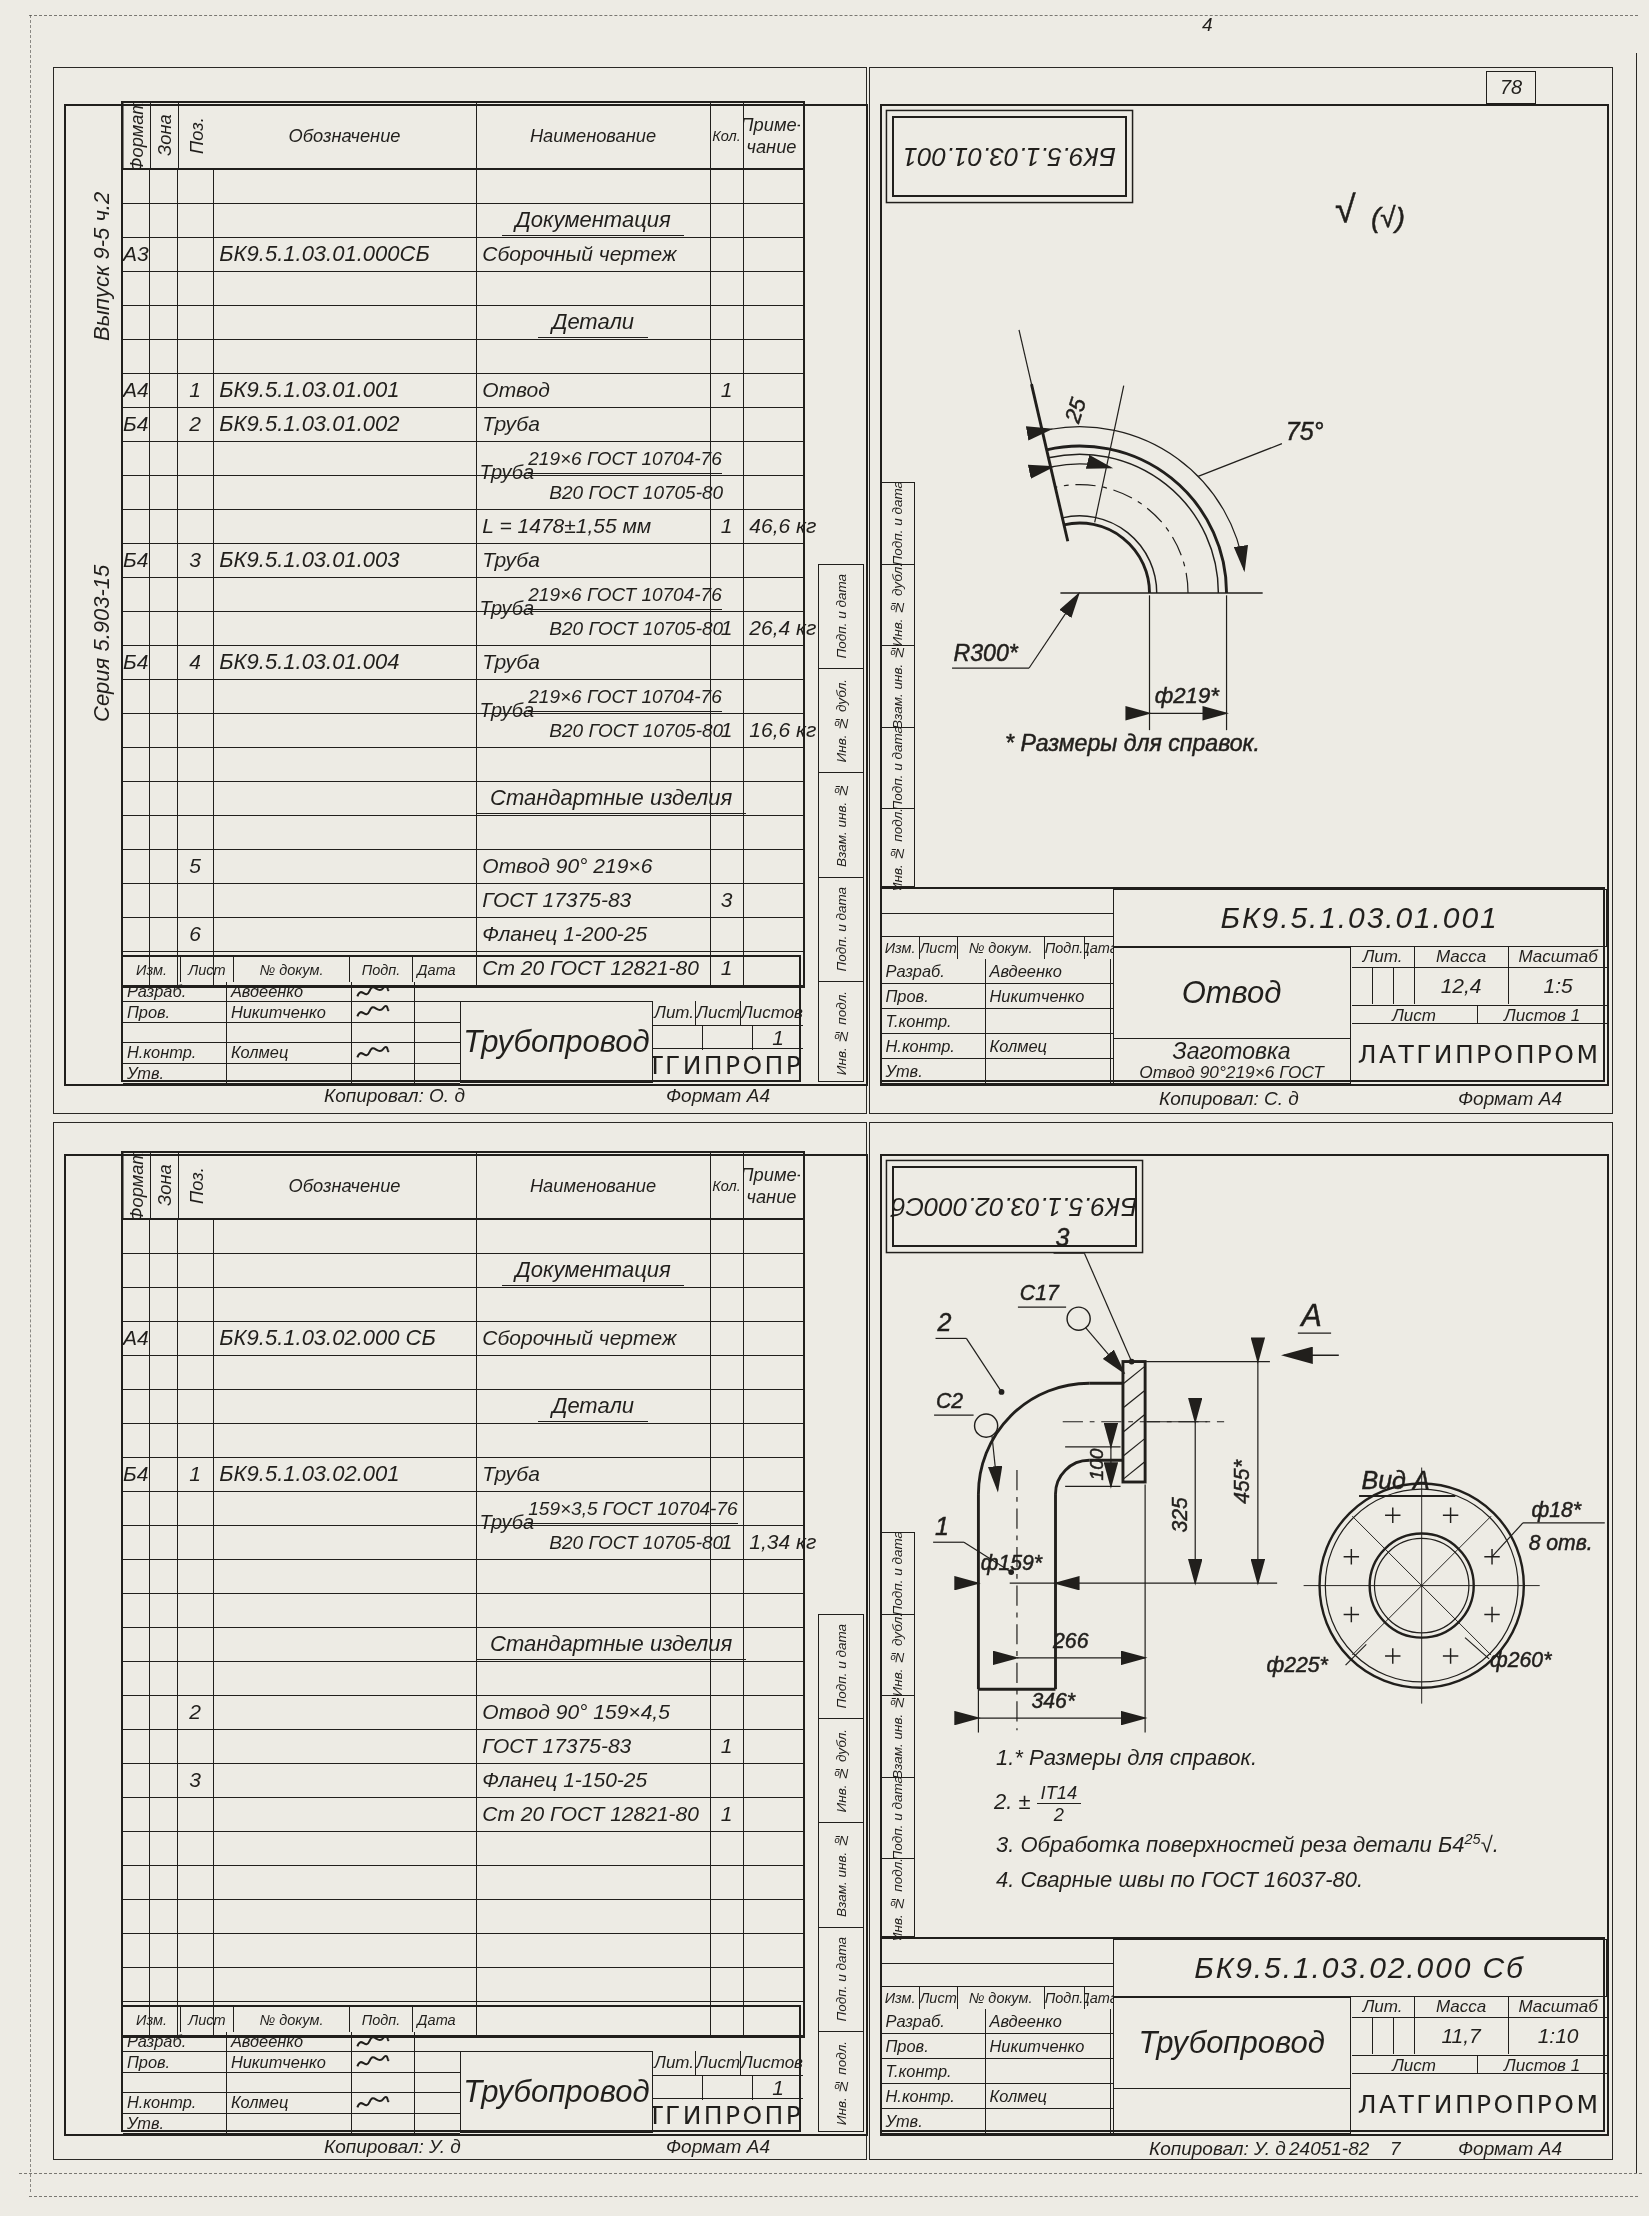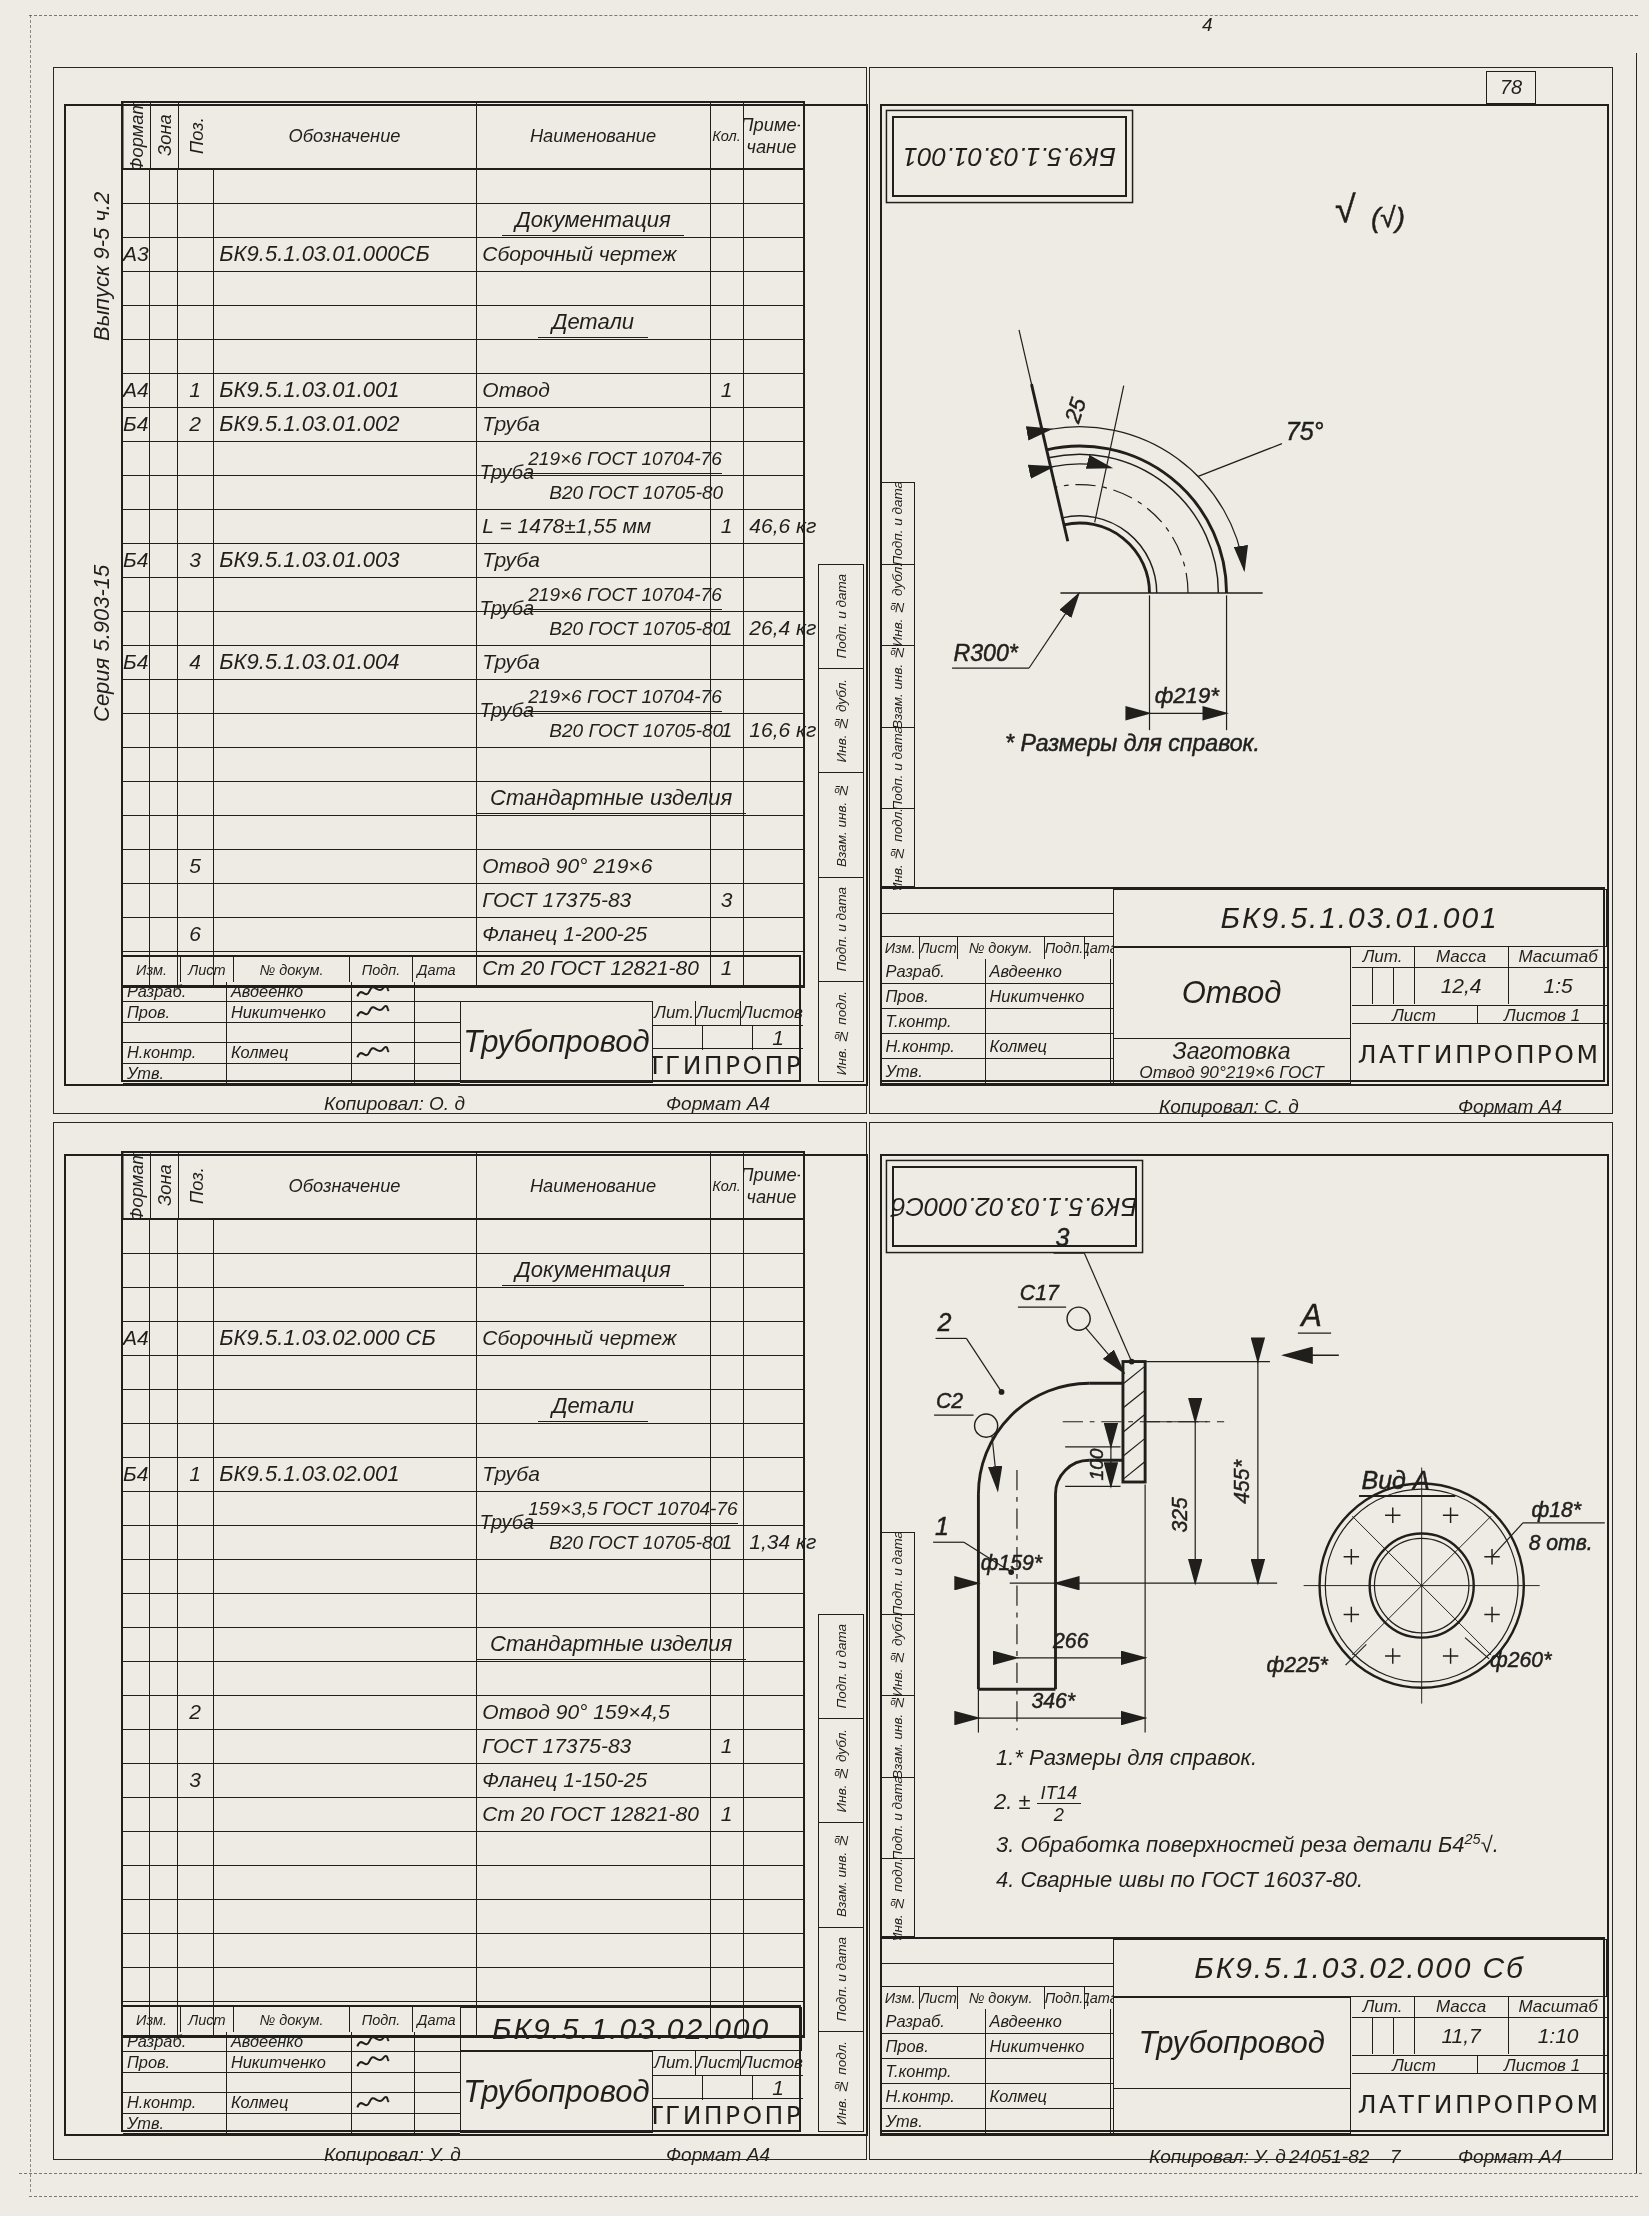--- a/index.html
+++ b/index.html
@@ -46,21 +46,21 @@
   .sig path{stroke:#211f1c;stroke-width:3;fill:none;}
   
   .mstrip{position:absolute;border:1.9px solid #211f1c;box-sizing:border-box;}
   .mbox{border-bottom:1.9px solid #211f1c;display:flex;align-items:center;justify-content:center;overflow:hidden;}
   .mbox:last-child{border-bottom:none;}
   .mbox span{writing-mode:vertical-rl;transform:rotate(180deg);font-style:italic;font-size:13.5px;white-space:nowrap;}
   .handw{position:absolute;font-style:italic;font-size:22px;white-space:nowrap;transform:rotate(-90deg);transform-origin:center;}
   .stamp{position:absolute;border:2.9px solid #211f1c;box-shadow:0 0 0 4.8px #edebe4,0 0 0 6.3px #211f1c;
          display:flex;align-items:center;justify-content:center;}
   .stamp span{transform:rotate(180deg);font-style:italic;font-size:26px;white-space:nowrap;}
-  .foot{position:absolute;font-style:italic;font-size:19px;white-space:nowrap;margin-top:8px;}
+  .foot{position:absolute;font-style:italic;font-size:19px;white-space:nowrap;}
   .note{position:absolute;font-style:italic;font-size:22px;white-space:nowrap;}
   .frac2{display:inline-block;vertical-align:middle;text-align:center;font-size:18.3px;line-height:21px;}
   .frac2 .top{display:block;border-bottom:1.4px solid #211f1c;padding:0 3.9px;}
   sup.s25{font-size:14.5px;vertical-align:super;}
   svg text{font-family:"Liberation Sans",sans-serif;font-style:italic;fill:#211f1c;}
   .edge{position:absolute;border-top:1.4px dashed #4a4843;opacity:.7;}
 </style>
 </head>
 <body>
 
@@ -705,23 +705,20 @@
             </div>
             <div></div>
           </div>
           <div class="staffrow" style="height: 20%;">
             <div>Утв.</div>
             <div></div>
             <div class="sig"></div>
             <div></div>
           </div>
         </div>
-      <div class="cell cc" style="left:337px;top:0;width:342px;height:44px;">
-        <span class="docnum">БК9.5.1.03.02.000</span>
-      </div>
       <div class="cell cc" style="left:337px;top:44px;width:193px;height:82px;">
         <span class="bigname">Трубопровод</span>
       </div>
       <div class="cell nb" style="left:530px;top:44px;width:150px;height:82px;">
         <div style="display:grid;grid-template-columns:1fr 1fr 1fr;height:24px;border-bottom:1.4px solid #211f1c;">
           <div class="cc lbl" style="border-right:1.4px solid #211f1c;">Лит.</div>
           <div class="cc lbl" style="border-right:1.4px solid #211f1c;">Лист</div>
           <div class="cc lbl">Листов</div>
         </div>
         <div style="display:grid;grid-template-columns:1fr 1fr 1fr;height:22px;border-bottom:1.4px solid #211f1c;">

